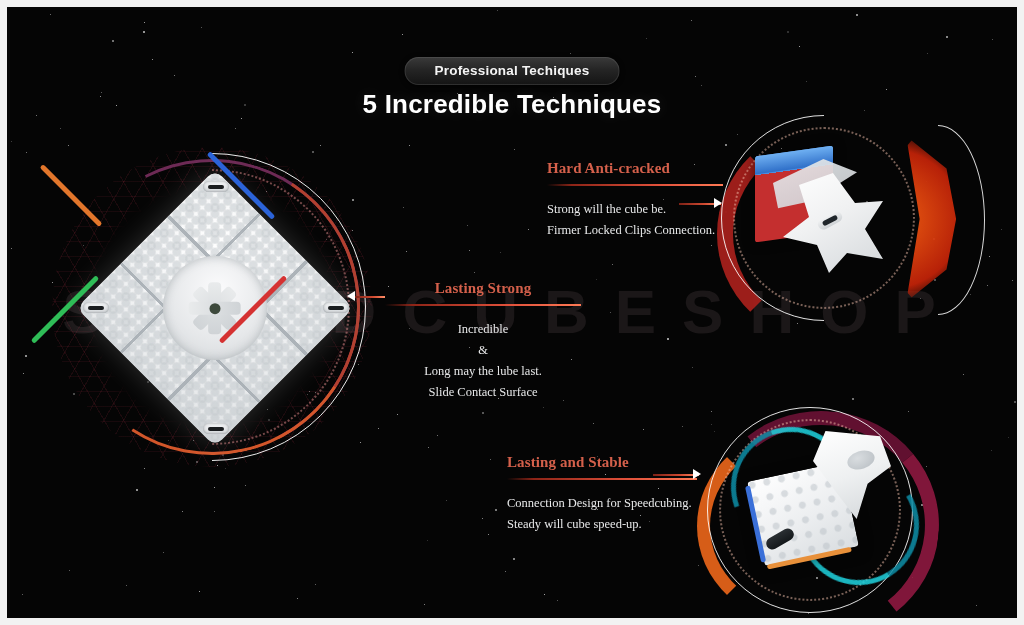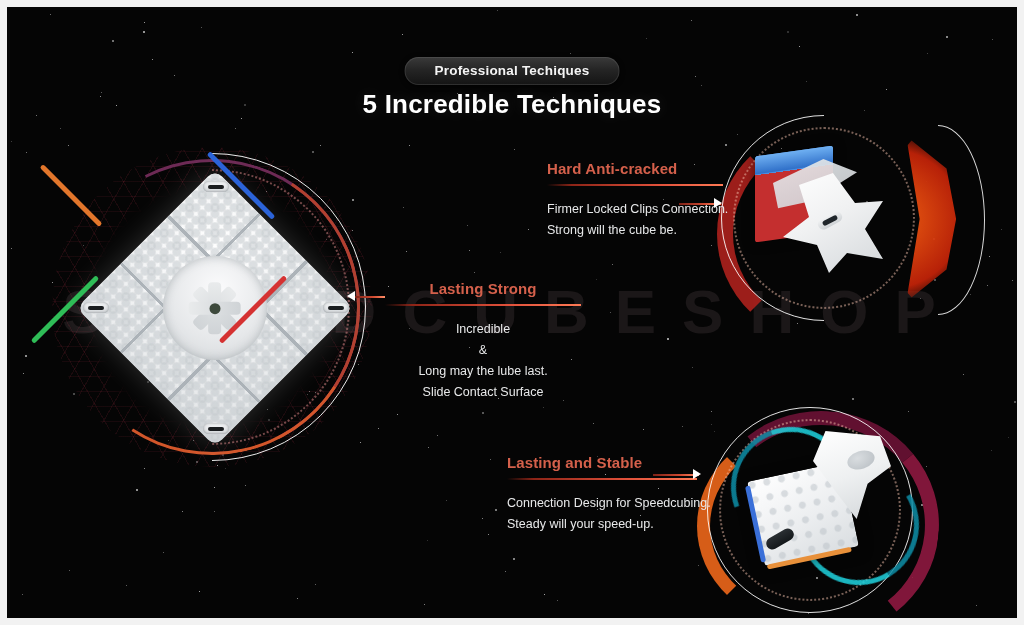--- a/index.html
+++ b/index.html
@@ -338,21 +338,21 @@
   .swoosh{
     position:absolute;
     border-radius:50%;
     border:5px solid transparent;
     filter:blur(.6px);
   }
   .sw1{ left:24px; top:20px; width:110px;height:110px; border-top-color:#1fd4e0; border-left-color:#0e8fa8; transform:rotate(25deg); opacity:.85;}
   .sw2{ left:92px; top:58px; width:110px;height:110px; border-bottom-color:#1fd4e0; border-right-color:#0e8fa8; transform:rotate(14deg); opacity:.85;}
 
   
-  .feature{ position:absolute; }
+  .feature{ position:absolute;font-family:Liberation Serif, serif; }
   .feature .title{
     font-size:15px;
     font-weight:700;
     color:#d4604b;
     letter-spacing:.1px;
     line-height:1.33;
     white-space:nowrap;
   }
   .feature .rule{
     height:1.6px;
@@ -671,22 +671,22 @@
       <div class="bc-hole"></div>
       <div class="bc-pill"></div>
     </div>
 
     <div class="feature" id="f1">
       <div class="title">
         <div>Hard Anti-cracked</div>
       </div>
       <div class="rule"></div>
       <div class="body">
+        <div>Strong will the cube be.</div>
         <div>Firmer Locked Clips Connection.</div>
-        <div>Strong will the cube be.</div>
       </div>
     </div>
     <div class="connector" style="left:672px; top:196px; width:42px;"></div>
     <div class="pointer" style="left:707px; top:191px;"></div>
 
     <div class="feature center" id="f2">
       <div class="title">
         <div>Lasting Strong</div>
       </div>
       <div class="rule"></div>
@@ -700,20 +700,20 @@
     <div class="connector" style="left:348px; top:289px; width:30px;"></div>
     <div class="pointer left" style="left:340px; top:284px;"></div>
 
     <div class="feature" id="f3">
       <div class="title">
         <div>Lasting and Stable</div>
       </div>
       <div class="rule"></div>
       <div class="body">
         <div>Connection Design for Speedcubing.</div>
-        <div>Steady will your speed-up.</div>
+        <div>Steady will cube speed-up.</div>
       </div>
     </div>
     <div class="connector" style="left:646px; top:467px; width:46px;"></div>
     <div class="pointer" style="left:686px; top:462px;"></div>
 
   </div>
 </div>
 
 </body></html>

